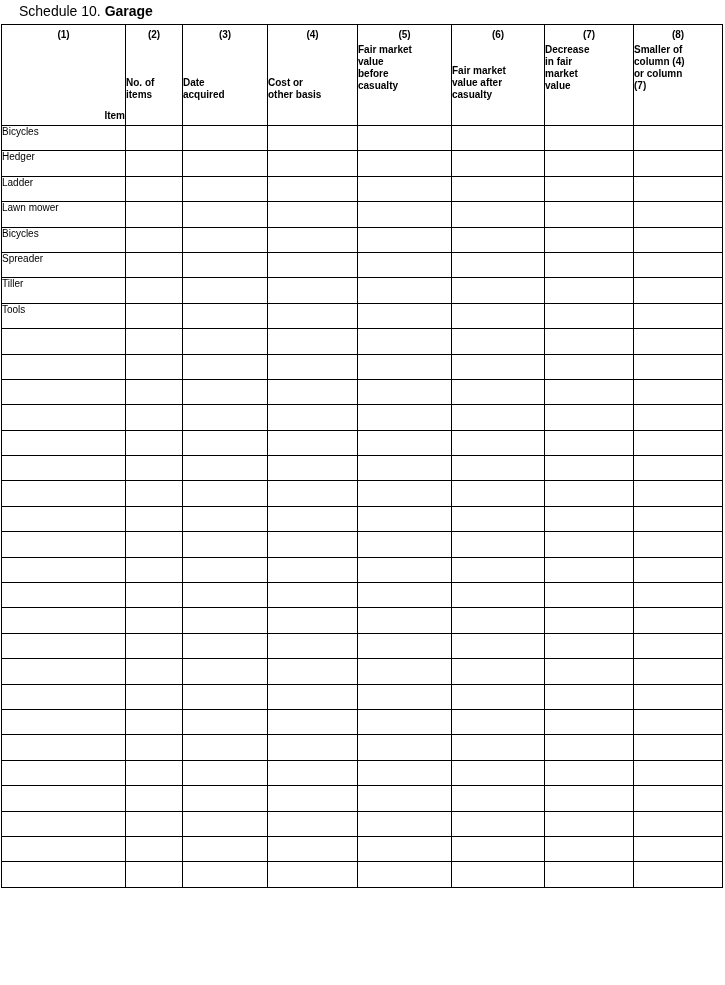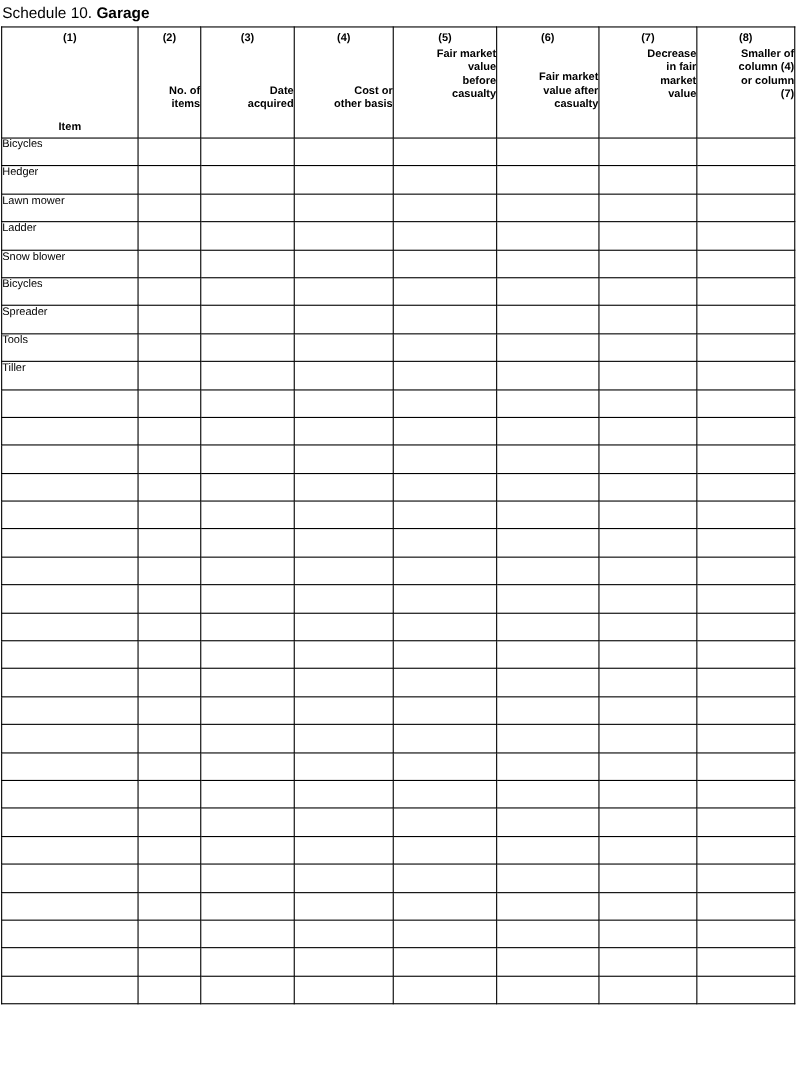--- a/index.html
+++ b/index.html
@@ -15,21 +15,21 @@
     overflow: hidden;
   }
   .page {
     position: relative;
     width: 725px;
     height: 985px;
     box-sizing: border-box;
     padding: 0;
   }
   .sched-title {
-    padding: 3px 0 5px 2px;
+    padding: 3px 0 5px 19px;
     font-size: 14px;
     line-height: 16px;
     white-space: nowrap;
   }
   .sched-title .sched-label {
     font-weight: normal;
   }
   .sched-title .sched-name {
     font-weight: bold;
   }
@@ -59,37 +59,37 @@
     font-size: 10px;
     font-weight: bold;
     text-align: center;
     padding-top: 4px;
     line-height: 11px;
   }
   .colcap {
     display: block;
     font-size: 10px;
     font-weight: bold;
-    text-align: right;
+    text-align: left;
     line-height: 12px;
     padding-top: 4px;
   }
   .colcap.bottomish {
     position: absolute;
     left: 0;
     right: 0;
     bottom: 24px;
     padding-top: 0;
   }
   .itemhead {
     position: absolute;
     left: 0;
     right: 0;
     bottom: 4px;
-    text-align: center;
+    text-align: right;
     font-size: 10px;
     font-weight: bold;
   }
   tr.datarow td {
     height: 24.4px;
   }
   td.itemcell {
     padding: 4px 0 0 4px;
     font-size: 10px;
     white-space: nowrap;
@@ -204,81 +204,71 @@
           <td class="itemcell">Hedger</td>
           <td></td>
           <td></td>
           <td></td>
           <td></td>
           <td></td>
           <td></td>
           <td></td>
         </tr>
         <tr class="datarow">
+          <td class="itemcell">Ladder</td>
+          <td></td>
+          <td></td>
+          <td></td>
+          <td></td>
+          <td></td>
+          <td></td>
+          <td></td>
+        </tr>
+        <tr class="datarow">
           <td class="itemcell">Lawn mower</td>
           <td></td>
           <td></td>
           <td></td>
           <td></td>
           <td></td>
           <td></td>
           <td></td>
         </tr>
         <tr class="datarow">
-          <td class="itemcell">Ladder</td>
-          <td></td>
-          <td></td>
-          <td></td>
-          <td></td>
-          <td></td>
-          <td></td>
-          <td></td>
-        </tr>
-        <tr class="datarow">
-          <td class="itemcell">Snow blower</td>
-          <td></td>
-          <td></td>
-          <td></td>
-          <td></td>
-          <td></td>
-          <td></td>
-          <td></td>
-        </tr>
-        <tr class="datarow">
           <td class="itemcell">Bicycles</td>
           <td></td>
           <td></td>
           <td></td>
           <td></td>
           <td></td>
           <td></td>
           <td></td>
         </tr>
         <tr class="datarow">
           <td class="itemcell">Spreader</td>
           <td></td>
           <td></td>
           <td></td>
           <td></td>
           <td></td>
           <td></td>
           <td></td>
         </tr>
         <tr class="datarow">
+          <td class="itemcell">Tiller</td>
+          <td></td>
+          <td></td>
+          <td></td>
+          <td></td>
+          <td></td>
+          <td></td>
+          <td></td>
+        </tr>
+        <tr class="datarow">
           <td class="itemcell">Tools</td>
-          <td></td>
-          <td></td>
-          <td></td>
-          <td></td>
-          <td></td>
-          <td></td>
-          <td></td>
-        </tr>
-        <tr class="datarow">
-          <td class="itemcell">Tiller</td>
           <td></td>
           <td></td>
           <td></td>
           <td></td>
           <td></td>
           <td></td>
           <td></td>
         </tr>
         <tr class="datarow">
           <td class="itemcell"></td>

